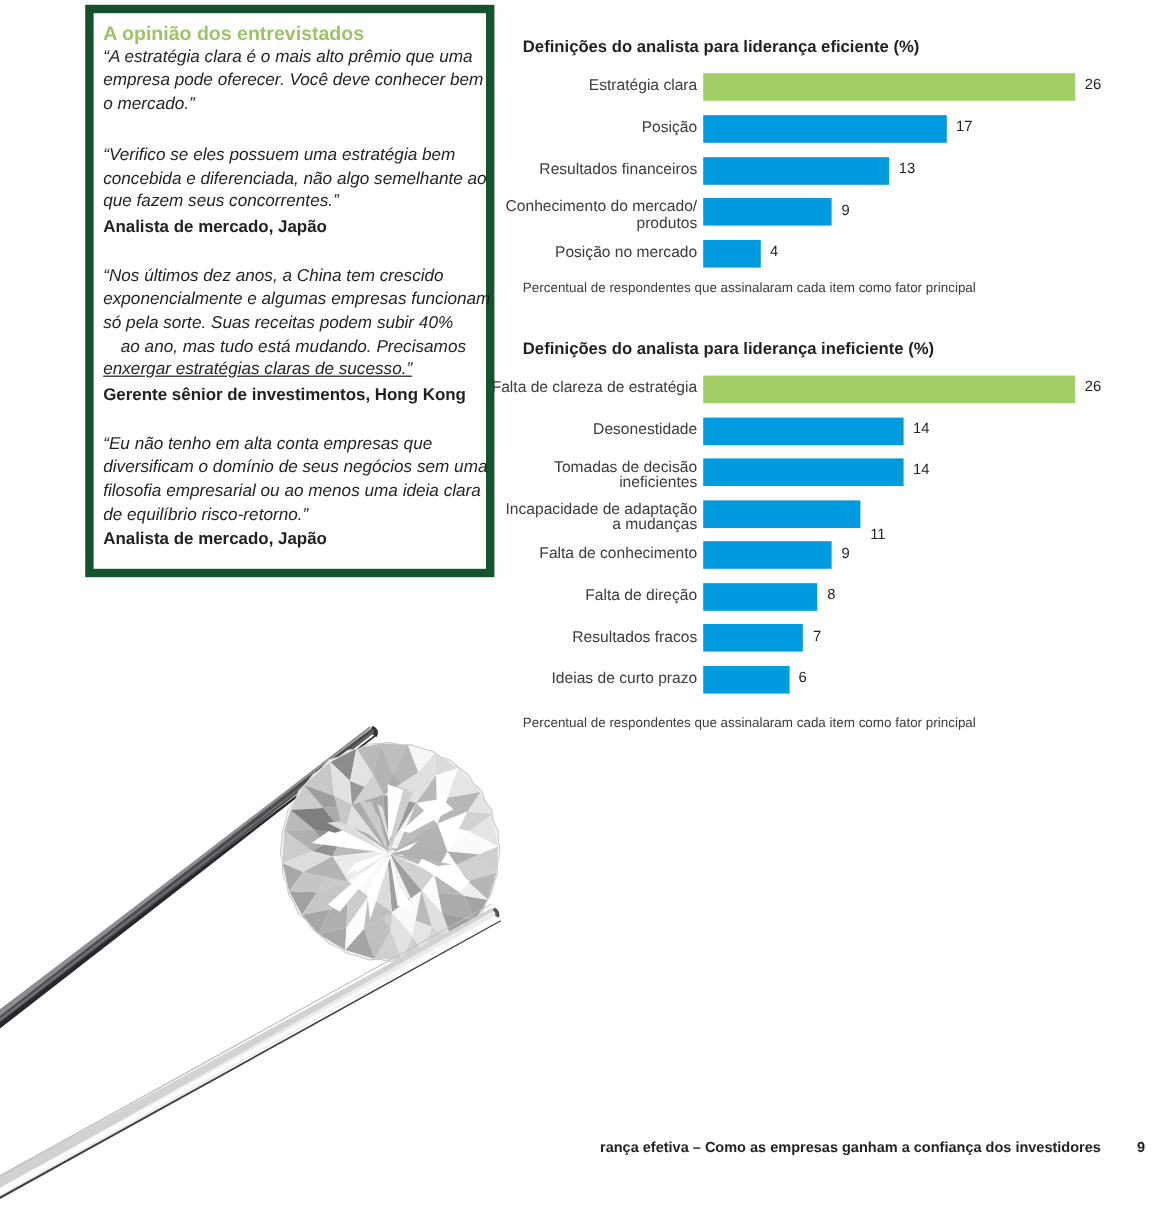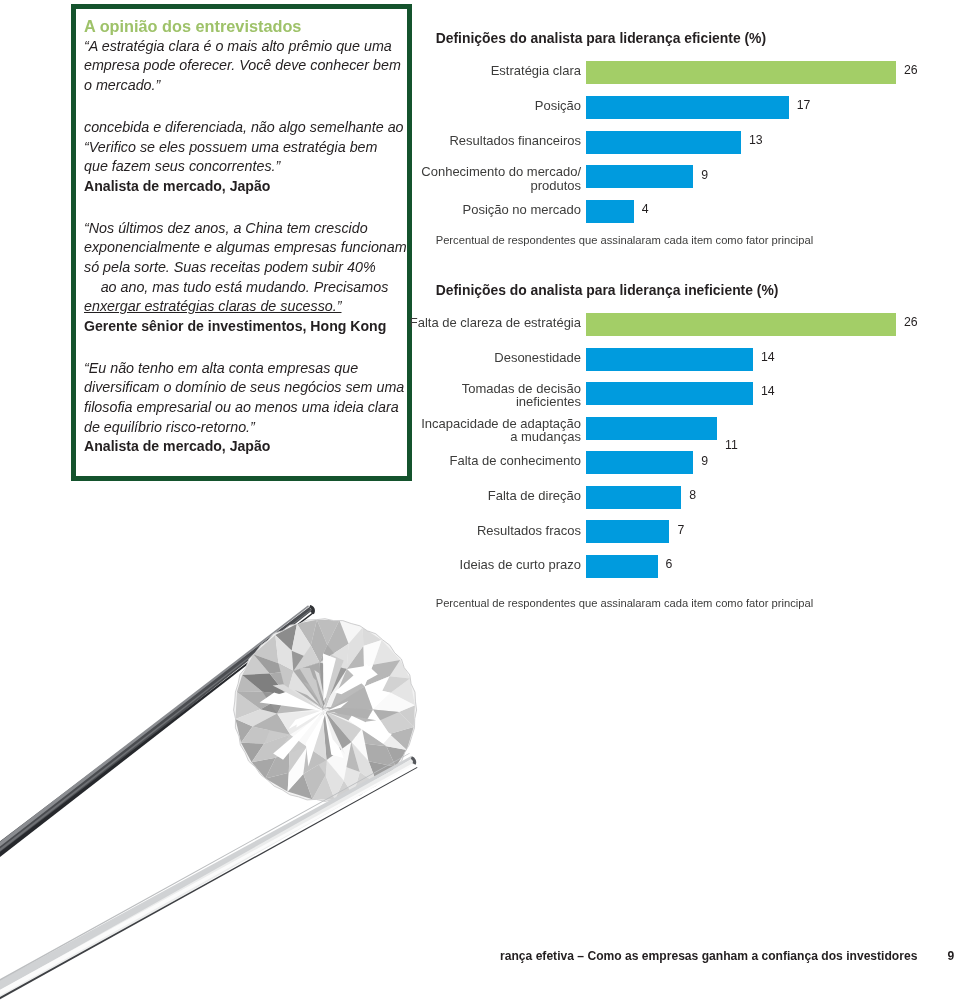--- a/index.html
+++ b/index.html
@@ -3,21 +3,21 @@
 <meta charset="utf-8">
 <title>Liderança efetiva</title>
 <style>
   html,body{margin:0;padding:0;}
   body{width:960px;height:1004px;background:#ffffff;
        font-family:"Liberation Sans",sans-serif;overflow:hidden;position:relative;}
   .page{position:absolute;left:0;top:0;width:960px;height:1004px;}
 
   
   .quote-box{position:absolute;left:71px;top:4px;width:341px;height:477px;
-             border:5px solid #14532d;box-sizing:border-box;background:#fff;
+             border:7px solid #14532d;box-sizing:border-box;background:#fff;
              padding:8.3px 2px 0 8px;}
   .quote-heading{color:#9ec269;font-weight:bold;font-size:16.3px;line-height:19.6px;margin:0;}
   .quote{margin:0 0 0 0;}
   .quote p{margin:0;}
   .q-text{font-style:italic;font-size:14.3px;line-height:19.6px;color:#231f20;}
   .q-attr{font-weight:bold;font-size:14.1px;line-height:19.6px;color:#231f20;}
   .q-gap{height:22.4px;}
   .chart-title{font-weight:bold;font-size:13.9px;color:#231f20;white-space:nowrap;}
   .chart-note{font-size:11.2px;color:#3c3c3b;white-space:nowrap;}
   .rowlabel{position:absolute;text-align:left;font-size:13px;color:#3c3c3b;line-height:13.2px;}
@@ -39,22 +39,22 @@
         <div class="quote">
           <p class="q-text">
             <span style="display: block; white-space: nowrap;">“A estratégia clara é o mais alto prêmio que uma</span>
             <span style="display: block; white-space: nowrap;">empresa pode oferecer. Você deve conhecer bem</span>
             <span style="display: block; white-space: nowrap;">o mercado.”</span>
           </p>
         </div>
         <div class="q-gap"></div>
         <div class="quote">
           <p class="q-text">
+            <span style="display: block; white-space: nowrap;">“Verifico se eles possuem uma estratégia bem</span>
             <span style="display: block; white-space: nowrap;">concebida e diferenciada, não algo semelhante ao</span>
-            <span style="display: block; white-space: nowrap;">“Verifico se eles possuem uma estratégia bem</span>
             <span style="display: block; white-space: nowrap;">que fazem seus concorrentes.”</span>
           </p>
           <p class="q-attr">Analista de mercado, Japão</p>
         </div>
         <div class="q-gap"></div>
         <div class="quote">
           <p class="q-text">
             <span style="display: block; white-space: nowrap;">“Nos últimos dez anos, a China tem crescido</span>
             <span style="display: block; white-space: nowrap;">exponencialmente e algumas empresas funcionam</span>
             <span style="display: block; white-space: nowrap;">só pela sorte. Suas receitas podem subir 40%</span>

